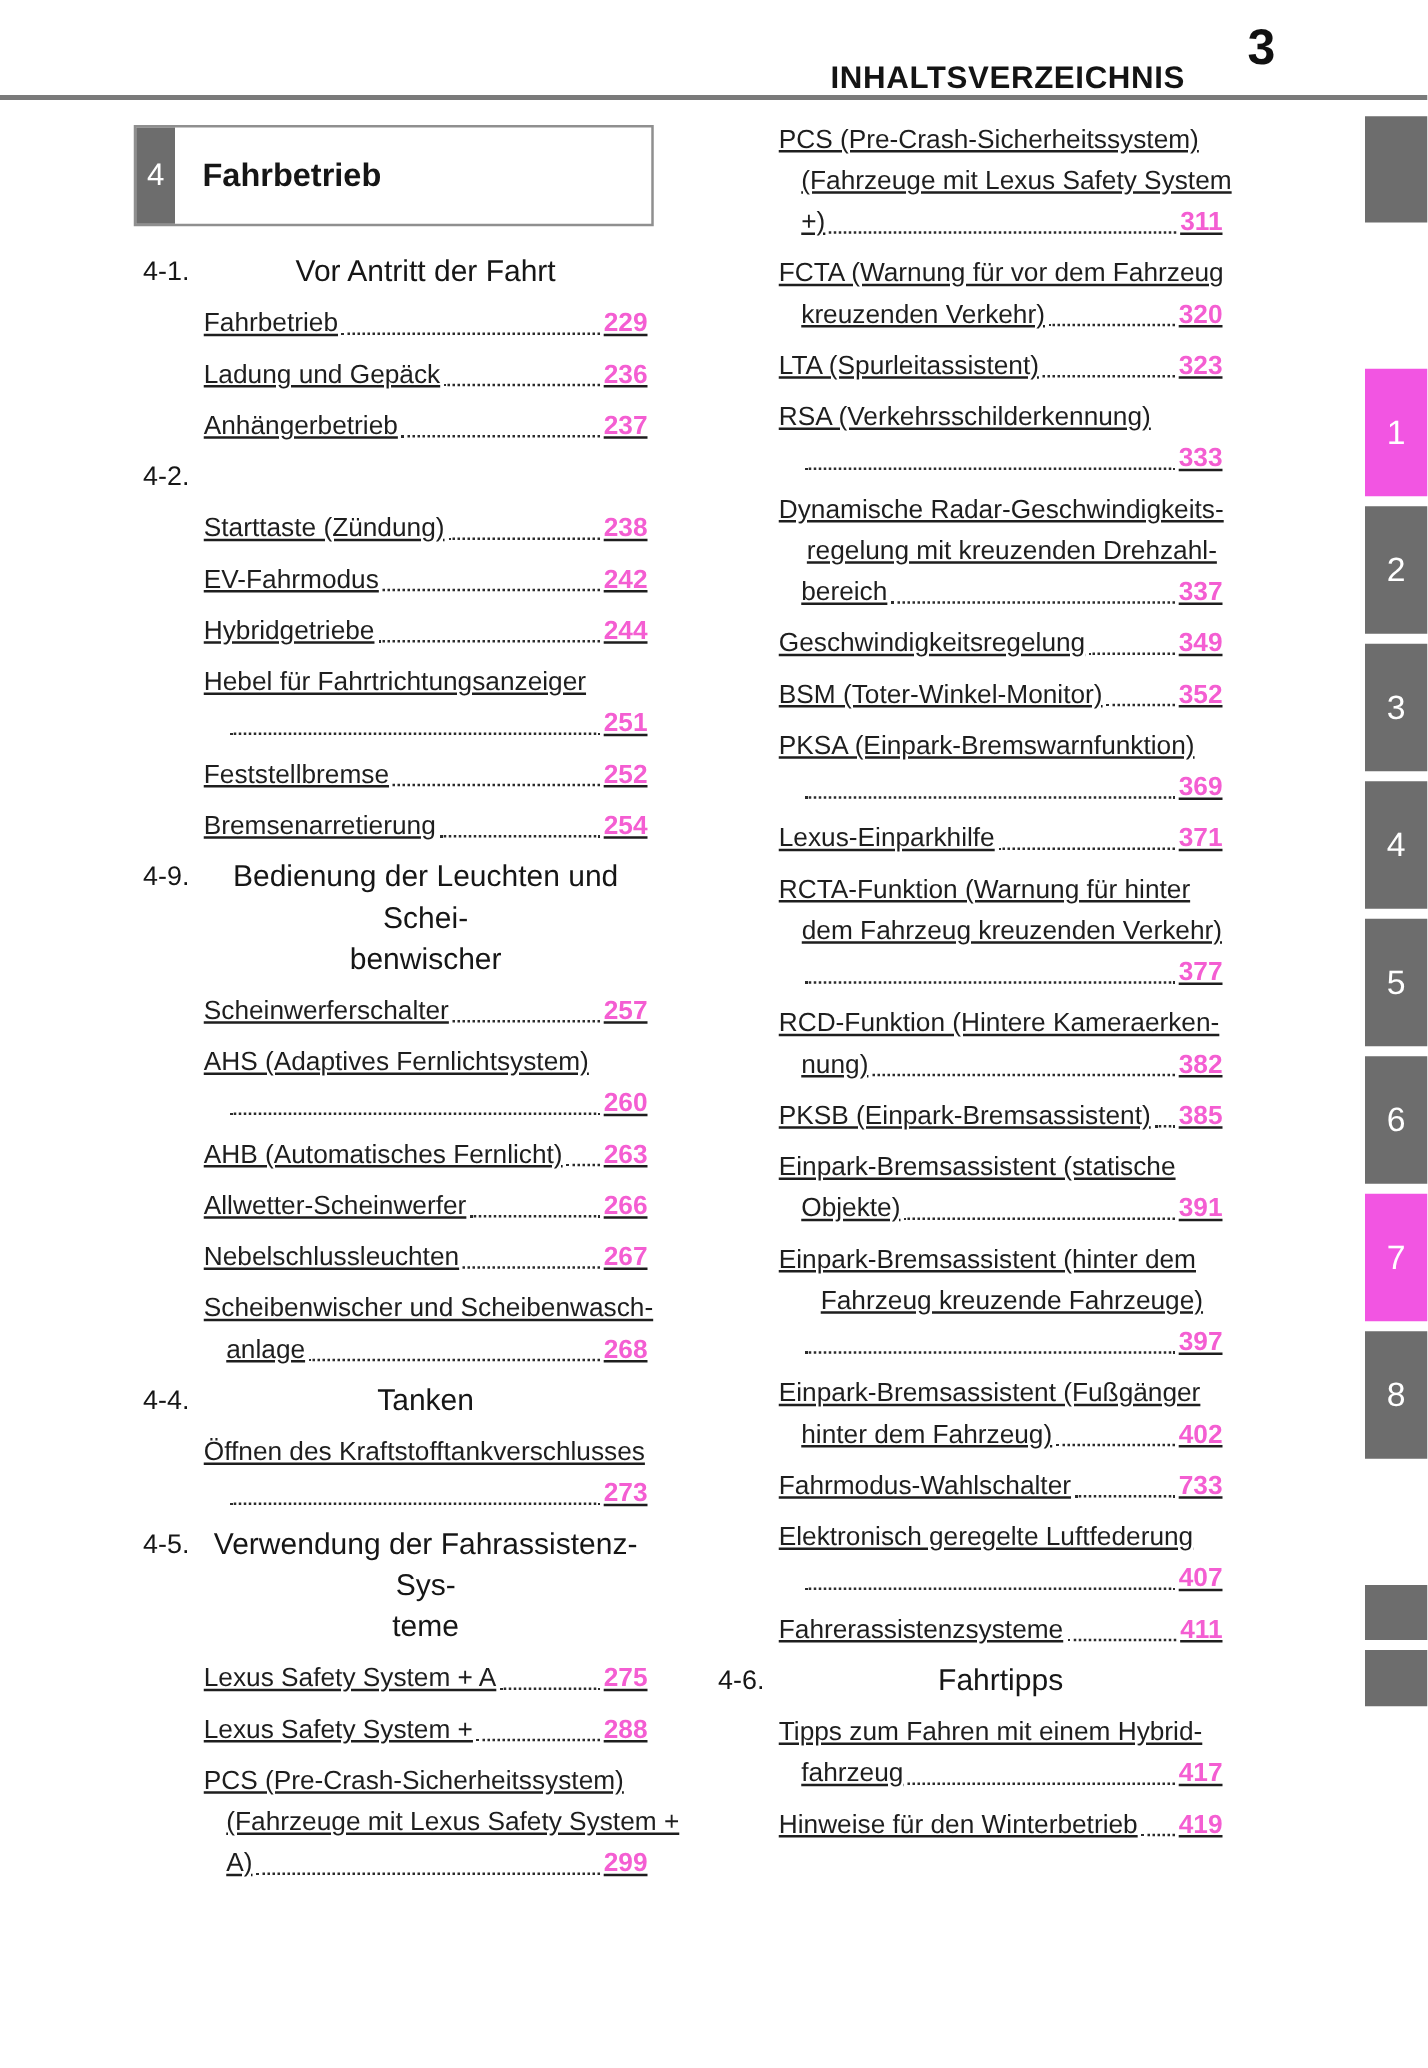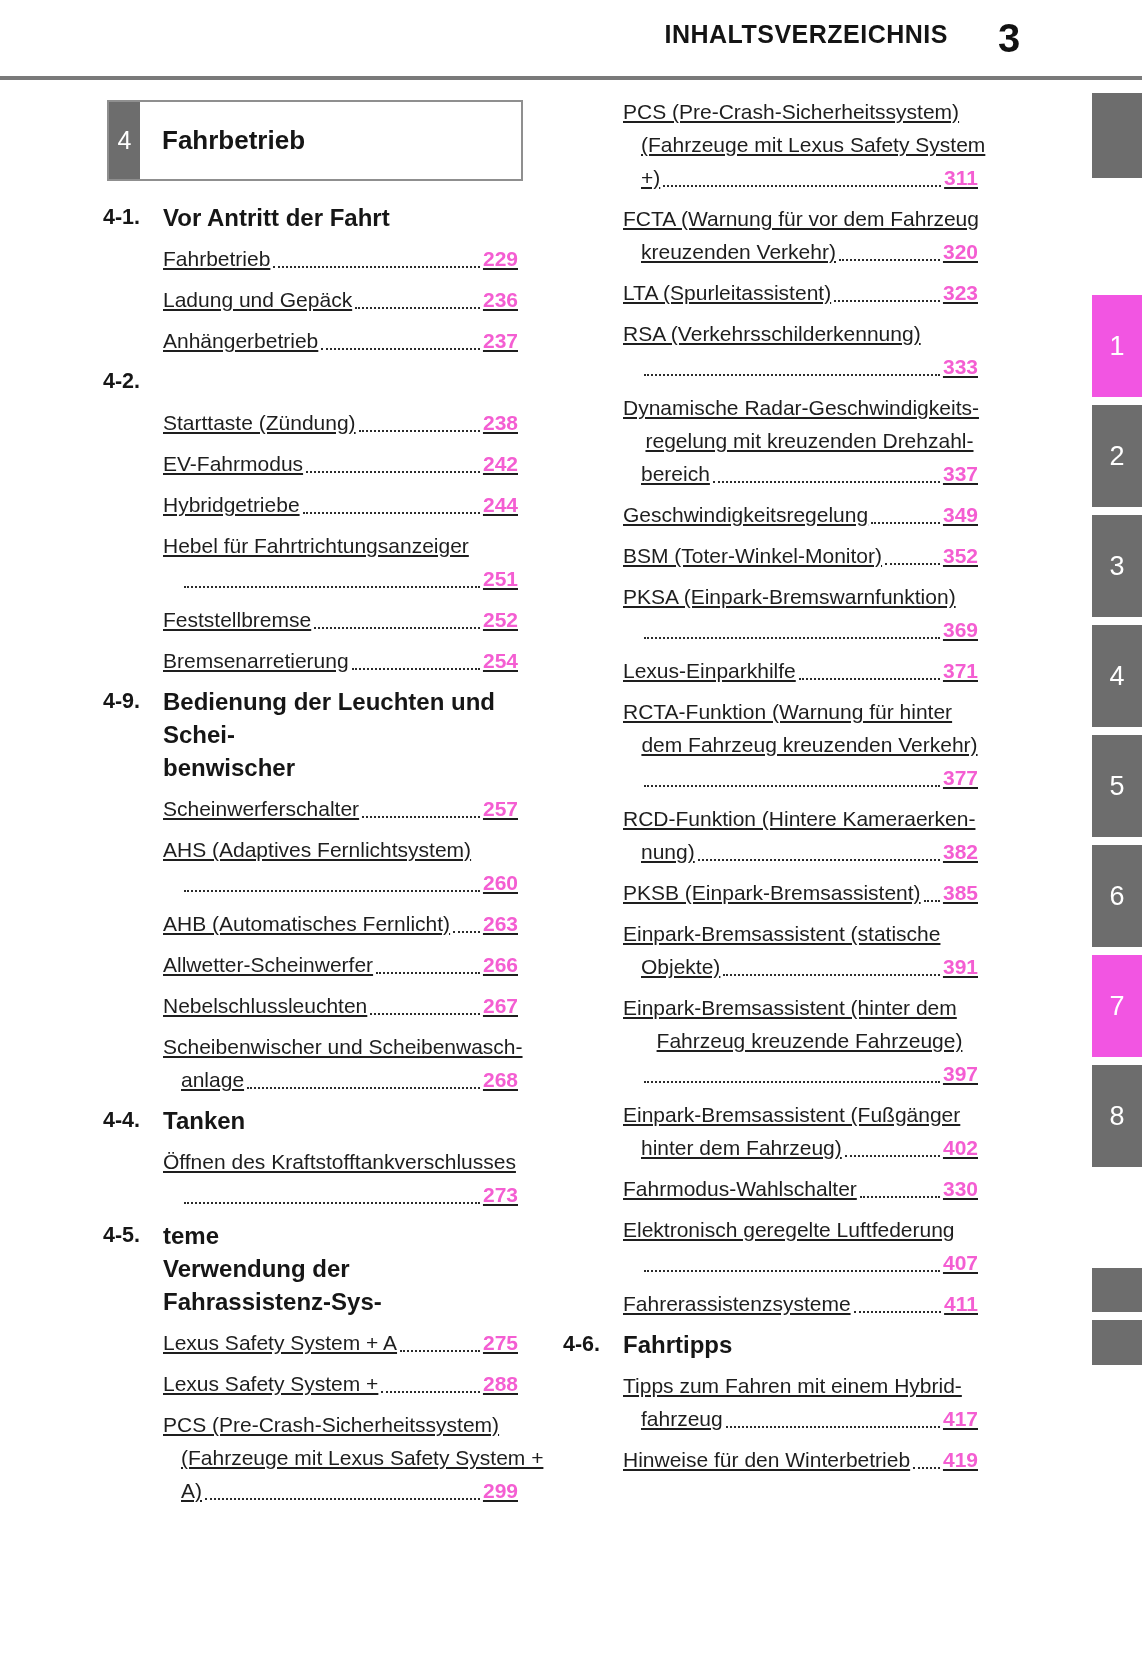--- a/index.html
+++ b/index.html
@@ -13,21 +13,21 @@
     -webkit-font-smoothing: antialiased;
   }
   :root {
     --pink: #f45ed2;
     --tab-pink: #f255e2;
     --tab-gray: #6d6d6d;
   }
 
   
   .page-header-title {
-    position: absolute; top: 20px; right: 194px;
+    position: absolute; top: 48px; right: 194px;
     font-size: 25px; font-weight: bold; letter-spacing: 0.5px; color: #141414;
   }
   .page-folio {
     position: absolute; top: 16px; left: 998px;
     font-size: 40px; font-weight: bold; color: #111;
   }
   .header-rule {
     position: absolute; top: 76px; left: 0;
     width: 1142px; height: 4px; background: #7a7a7a;
   }
@@ -55,21 +55,21 @@
 
   
   .toc {
     position: absolute;
     width: 415px;
     font-size: 21px;
   }
   #col-left  { left: 103px; top: 197px; }
   #col-right { left: 563px; top: 95px;  }
 
-  .section { display: flex; margin: 4px 0 8px 0; font-weight: bold; color: #161616; }
+  .section { display: flex; margin: 4px 0 8px 0; font-weight: normal; color: #161616; text-align: center; }
   .sec-num { flex: 0 0 60px; line-height: 33px; font-size: 21.5px; }
   .sec-titles { flex: 1; }
   .sec-title { line-height: 33px; font-size: 24px; }
 
   .entry { padding-left: 60px; margin-bottom: 8px; text-decoration: underline; }
   .entry-line { line-height: 33px; white-space: nowrap; }
   .entry-last { display: flex; line-height: 33px; }
   .cont { padding-left: 18px; text-align: center; }
   .entry-last .txt { white-space: nowrap; }
   .leader { flex: 1 1 auto; position: relative; min-width: 14px; }
@@ -240,22 +240,22 @@
       <div class="entry-line">Öffnen des Kraftstofftankverschlusses</div>
       <div class="entry-last cont">
         <span class="txt"></span>
         <span class="leader"></span>
         <span class="page">273</span>
       </div>
     </div>
     <div class="section">
       <span class="sec-num">4-5.</span>
       <div class="sec-titles">
+        <div class="sec-title">Verwendung der Fahrassistenz-Sys-</div>
         <div class="sec-title">teme</div>
-        <div class="sec-title">Verwendung der Fahrassistenz-Sys-</div>
       </div>
     </div>
     <div class="entry">
       <div class="entry-last">
         <span class="txt">Lexus Safety System + A</span>
         <span class="leader"></span>
         <span class="page">275</span>
       </div>
     </div>
     <div class="entry">
@@ -392,21 +392,21 @@
       <div class="entry-last cont">
         <span class="txt">hinter dem Fahrzeug)</span>
         <span class="leader"></span>
         <span class="page">402</span>
       </div>
     </div>
     <div class="entry">
       <div class="entry-last">
         <span class="txt">Fahrmodus-Wahlschalter</span>
         <span class="leader"></span>
-        <span class="page">330</span>
+        <span class="page">733</span>
       </div>
     </div>
     <div class="entry">
       <div class="entry-line">Elektronisch geregelte Luftfederung</div>
       <div class="entry-last cont">
         <span class="txt"></span>
         <span class="leader"></span>
         <span class="page">407</span>
       </div>
     </div>

